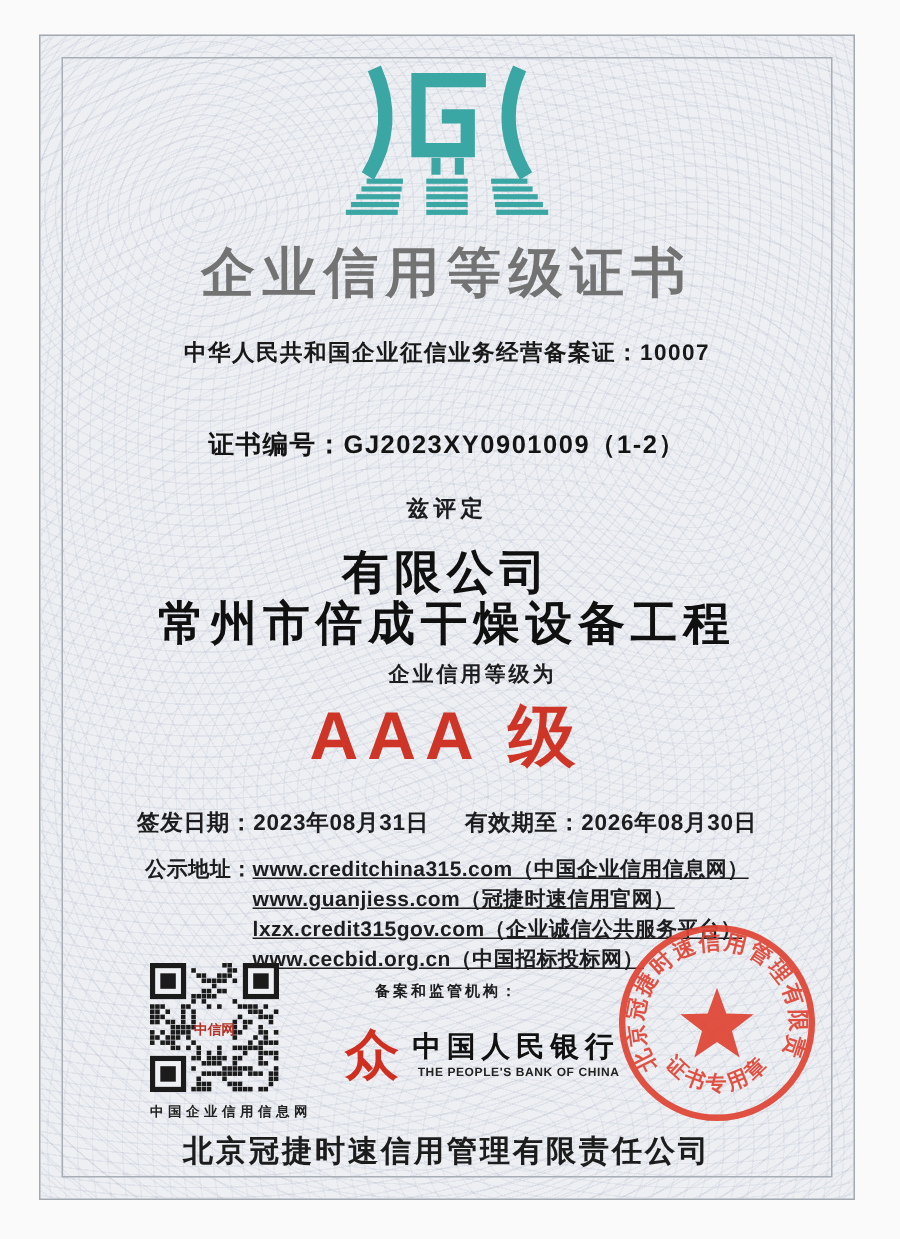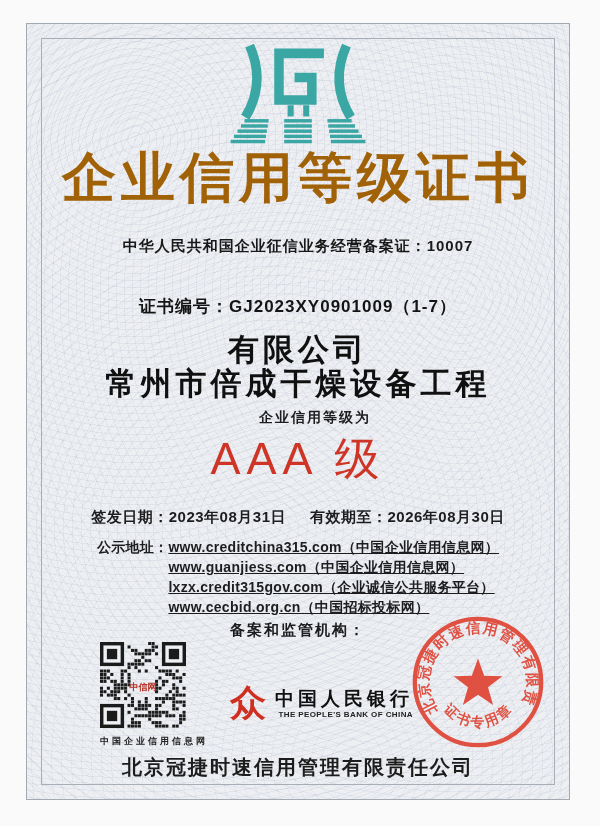--- a/index.html
+++ b/index.html
@@ -27,61 +27,61 @@
     border:1px solid #a8aeb6;
     pointer-events:none;
   }
   .content {
     position:absolute; left:26px; top:23px; width:544px; height:777px;
     text-align:center;
   }
   .logo { margin-top:20px; height:102px; }
   .cert-title {
     margin-top:12px;
-    font-size:54px; font-weight:bold; line-height:50px;
-    color:#a16207; letter-spacing:5px;
-    font-family:Liberation Mono, monospace;
+    font-size:36px; font-weight:bold; line-height:50px;
+    color:#737373; letter-spacing:5px;
+    font-family:Liberation Sans, sans-serif;
   }
   .cert-subtitle {
-    margin-top:29px; font-size:15px; font-weight:bold; line-height:20px;
+    margin-top:19px; font-size:15px; font-weight:bold; line-height:20px;
     letter-spacing:1px; color:#191919;
   }
   .cert-no {
     margin-top:40px; font-size:17px; font-weight:bold; line-height:22px;
     letter-spacing:1px; color:#141414;
   }
   .hereby {
     margin-top:22px; font-size:15px; font-weight:bold; line-height:20px;
     font-family:"Liberation Serif","DejaVu Serif",serif; letter-spacing:3px;
   }
   .company {
     margin-top:15px; font-size:31px; font-weight:bold; line-height:34px;
     font-family:"Liberation Serif","DejaVu Serif",serif;
     letter-spacing:4px; color:#101010;
   }
   .rating-intro {
     margin-top:7px; font-size:14px; font-weight:bold; line-height:19px; letter-spacing:2px;margin-left:34px;
   }
   .rating {
-    margin-top:7px; font-size:45px; font-weight:normal; line-height:50px;
+    margin-top:7px; font-size:45px; font-weight:bold; line-height:50px;
     color:#ce3526; letter-spacing:6px;
   }
   .dates {
     margin-top:23px; font-size:15px; font-weight:bold; line-height:20px;
     display:flex; justify-content:center; gap:24px; letter-spacing:.5px;
   }
   .publicity {
     margin-top:10px; display:flex; justify-content:center;
     font-size:14px; font-weight:bold; line-height:20px; text-align:left;
     letter-spacing:.3px;
   }
   .publicity .label { white-space:nowrap; }
   .publicity ul { list-style:none;text-decoration:underline; }
   .regulator {
-    margin-top:3px; font-size:15px; font-weight:bold; line-height:20px;
+    margin-top:3px; font-size:10px; font-weight:bold; line-height:20px;
     font-family:"Liberation Serif","DejaVu Serif",serif; letter-spacing:2px;
   }
   
   .qr-block { position:absolute; left:74px; top:619px; width:92px; }
   .qr-block svg { display:block; background:transparent; }
   .qr-caption {
     margin-top:7px; font-size:9px; font-weight:bold; letter-spacing:3px;
     white-space:nowrap; color:#222;
   }
   .bank { position:absolute; left:204px; top:662px; width:190px;
@@ -141,42 +141,43 @@
           <rect x="138" y="112" width="40" height="4"></rect>
           <rect x="84" y="112" width="32" height="4"></rect>
       </g>
     </svg>
   </div>
 
   <div class="cert-title">企业信用等级证书</div>
 
   <div class="cert-subtitle">中华人民共和国企业征信业务经营备案证：10007</div>
 
-  <div class="cert-no">证书编号：GJ2023XY0901009（1-7）</div>
-
+  <div class="cert-no">证书编号：GJ2023XY0901009（1-2）</div>
+
+  <div class="hereby">兹评定</div>
 
   <div class="company">
     <div>有限公司</div>
     <div>常州市倍成干燥设备工程</div>
   </div>
 
   <div class="rating-intro">企业信用等级为</div>
 
   <div class="rating">AAA 级</div>
 
   <div class="dates">
     <span>签发日期：2023年08月31日</span>
     <span>有效期至：2026年08月30日</span>
   </div>
 
   <div class="publicity">
     <span class="label">公示地址：</span>
     <ul>
       <li>www.creditchina315.com（中国企业信用信息网）</li>
-      <li>www.guanjiess.com（中国企业信用信息网）</li>
+      <li>www.guanjiess.com（冠捷时速信用官网）</li>
       <li>lxzx.credit315gov.com（企业诚信公共服务平台）</li>
       <li>www.cecbid.org.cn（中国招标投标网）</li>
     </ul>
   </div>
 
   <div class="regulator">备案和监管机构：</div>
 
   <div class="qr-block">
     <svg id="qrsvg" width="86" height="86" viewBox="0 0 85 85">
       <g id="qr-modules">

